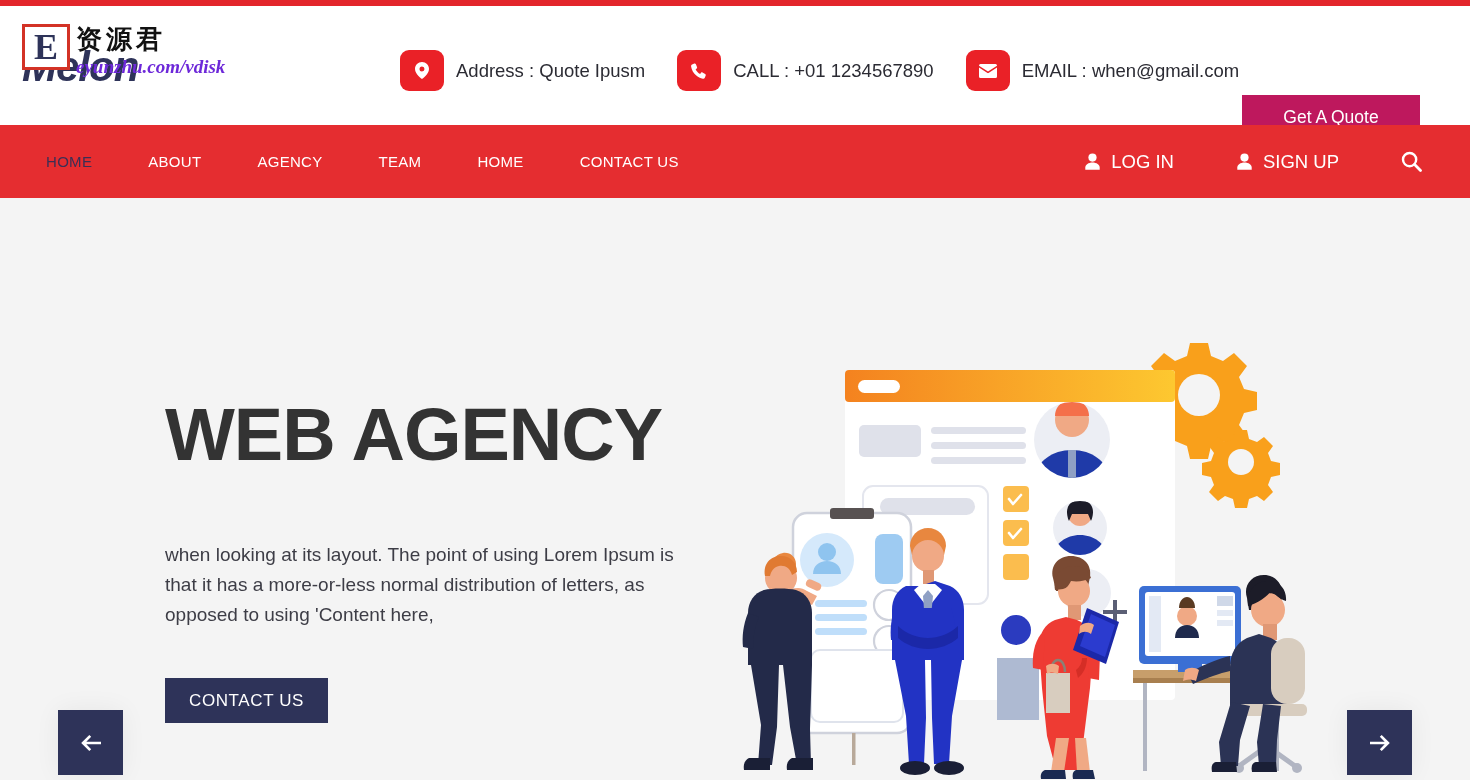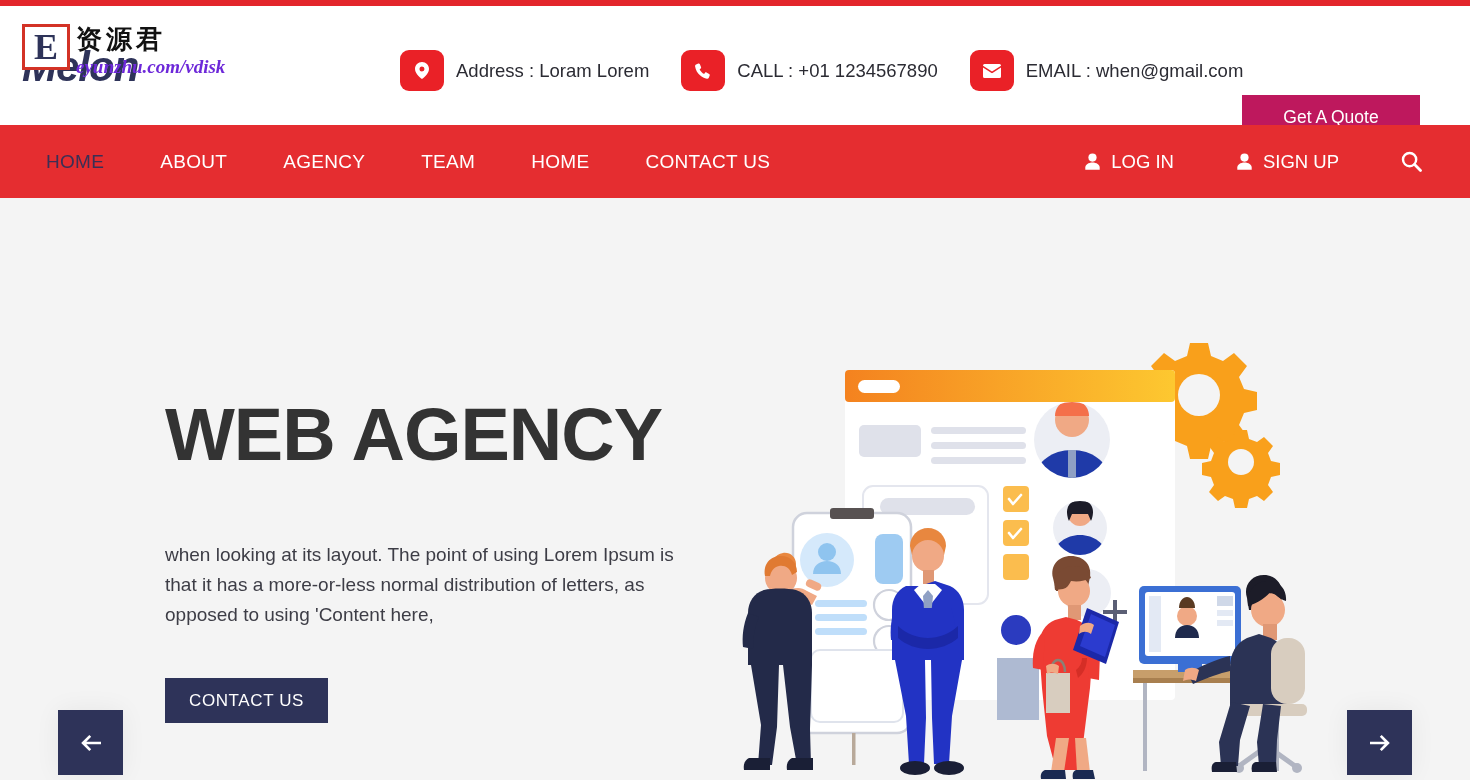--- a/index.html
+++ b/index.html
@@ -71,21 +71,21 @@
   }
 
   
   .navbar {
     position:absolute; top:125px; left:0; width:1470px; height:73px;
     background:#e52d30;
     display:flex; align-items:center;
   }
   .nav-left { position:absolute; left:46px; top:0; height:73px; display:flex; align-items:center; gap:0; }
   .nav-link {
-    font-size:19px; color:#ffffff; text-decoration:none; letter-spacing:.3px;
+    font-size:15px; color:#ffffff; text-decoration:none; letter-spacing:.3px;
     padding:0 0; margin-right:56px; white-space:nowrap; cursor:pointer;
     font-family:"Liberation Sans", sans-serif;
   }
   .nav-link.active { color:#3b2f55; }
   .nav-right { position:absolute; right:48px; top:0; height:73px; display:flex; align-items:center; }
   .nav-auth {
     display:flex; align-items:center; gap:10px; color:#ffffff; font-size:18.5px;
     margin-right:62px; cursor:pointer; white-space:nowrap;
   }
   .nav-auth svg { display:block; }
@@ -146,21 +146,21 @@
     </div>
 
     <div class="contact-group">
 
       <div class="contact-item">
         <span class="ci-icon">
           <svg width="14" height="17" viewBox="0 0 14 17">
               <path d="M7 0C3.1 0 0 3.1 0 7c0 5.2 7 10 7 10s7-4.8 7-10c0-3.9-3.1-7-7-7zm0 9.5A2.5 2.5 0 1 1 7 4.5a2.5 2.5 0 0 1 0 5z" fill="#fff"></path>
             </svg>
         </span>
-        <span class="ci-text">Address : Loram Lorem</span>
+        <span class="ci-text">Address : Quote Ipusm</span>
       </div>
 
       <span class="gap-lg"></span>
 
       <div class="contact-item">
         <span class="ci-icon">
           <svg width="16" height="16" viewBox="0 0 16 16">
               <path d="M3.3.6 1.1 1.5C.4 1.8 0 2.6.1 3.4c.6 3.6 2.3 6.7 4.9 8.9 2 1.7 4.4 2.9 6.9 3.4.8.2 1.6-.2 1.9-1l.9-2.2c.2-.6 0-1.3-.6-1.6l-2.6-1.4c-.5-.3-1.2-.1-1.5.3l-.9 1.1c-1.9-1-3.5-2.6-4.5-4.5l1.1-.9c.5-.4.6-1 .3-1.5L4.9 1.2C4.6.6 3.9.4 3.3.6z" fill="#fff"></path>
             </svg>
         </span>

